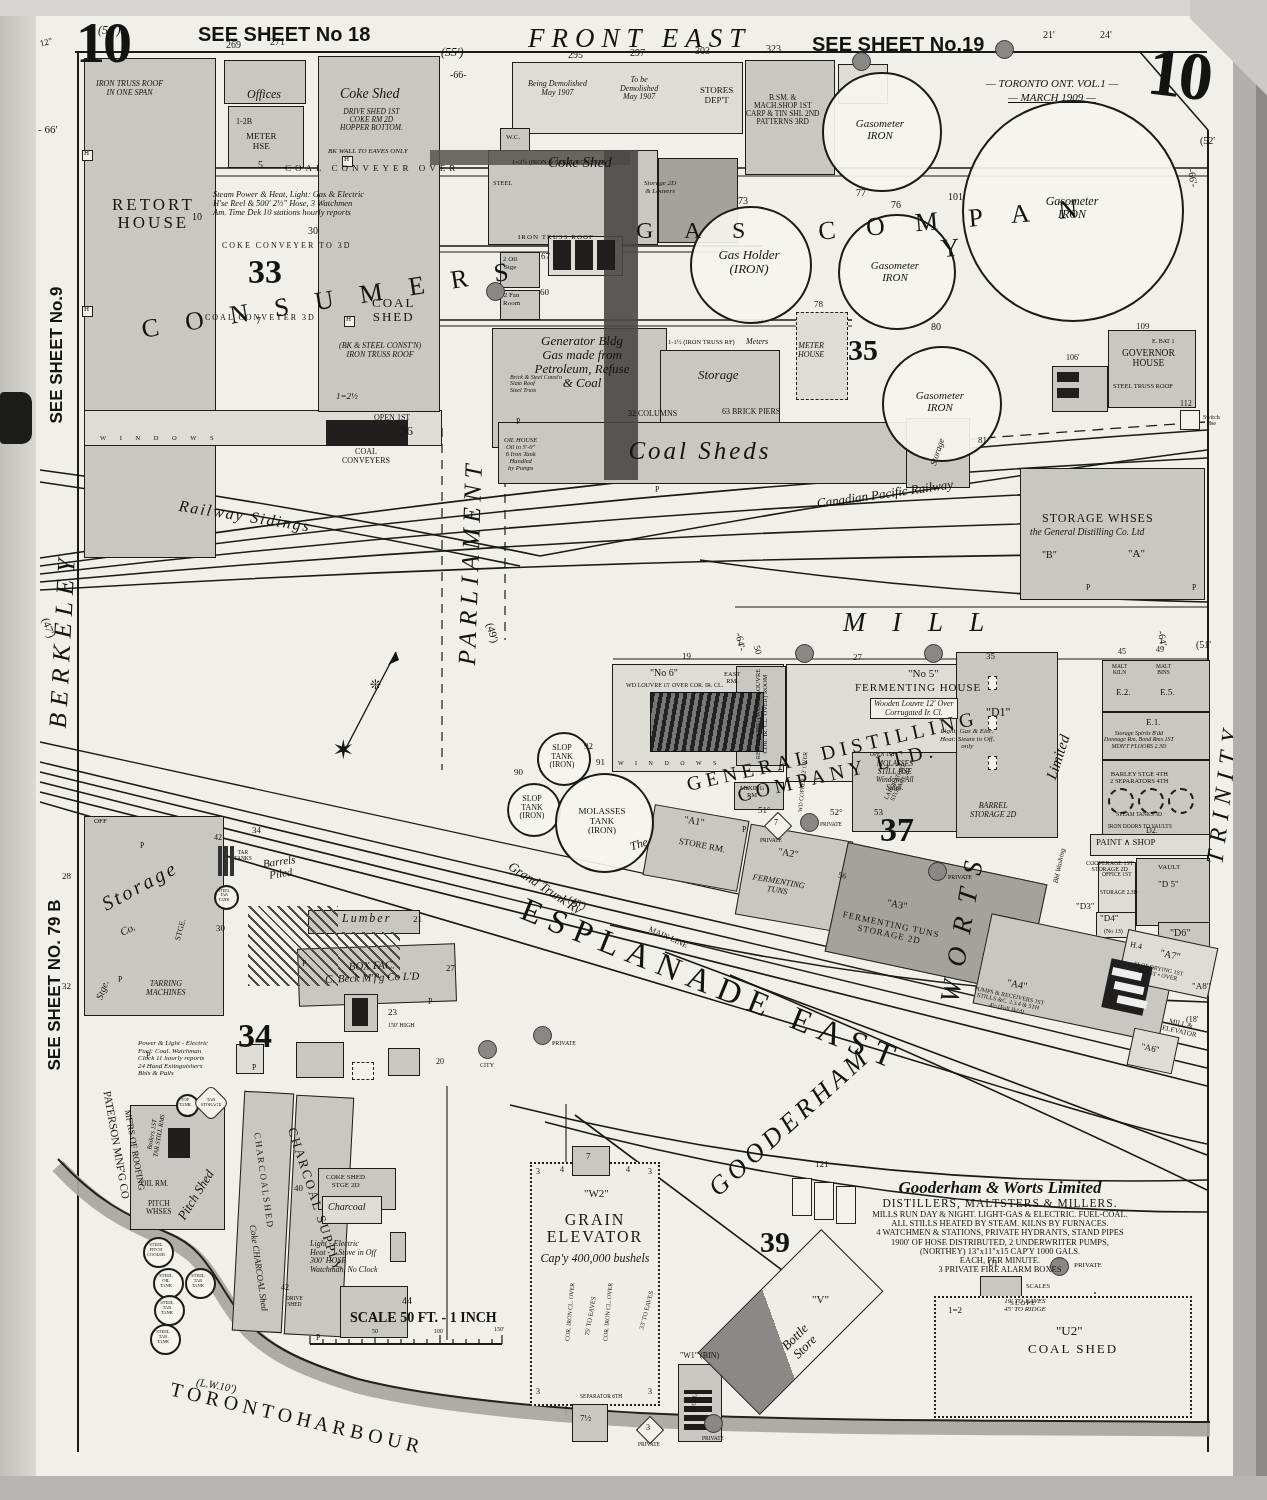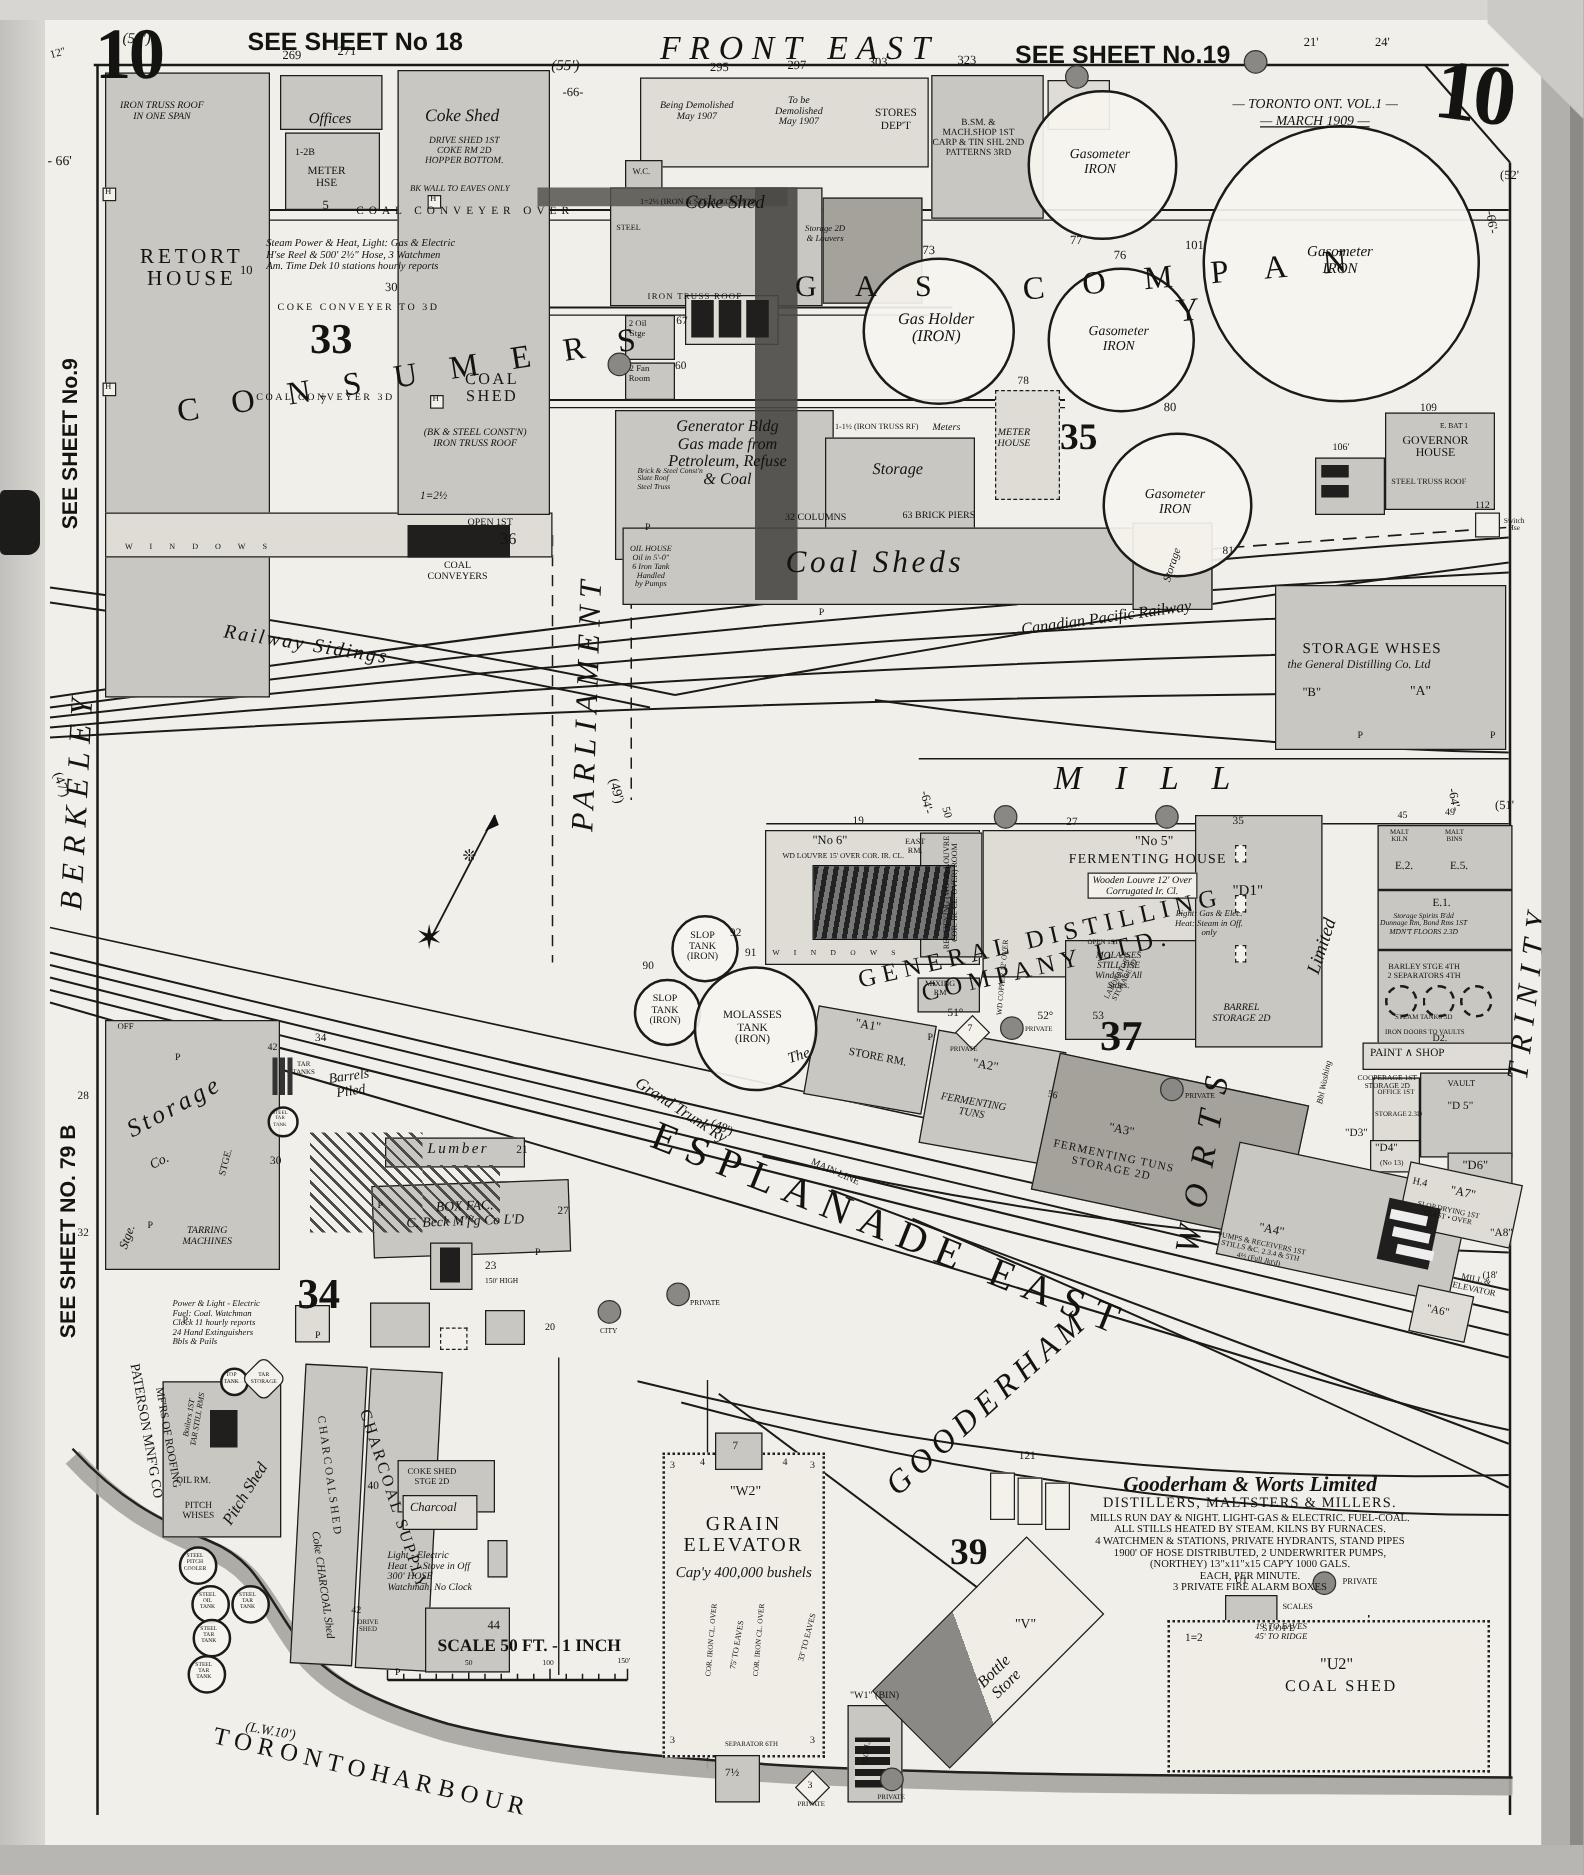--- a/index.html
+++ b/index.html
@@ -546,21 +546,21 @@
   <div class="lb it" style="left:258px;top:1268px;font-size:9px;transform:translate(-50%,-50%) rotate(82deg);">Coke   CHARCOAL   Shed</div>
   <div class="lb" style="left:315px;top:1200px;font-size:13px;letter-spacing:2px;transform:translate(-50%,-50%) rotate(72deg);">CHARCOAL   SUPPLY</div>
   <div class="lb" style="left:294px;top:1184px;font-size:9px;">40</div>
   <div class="lb" style="left:326px;top:1174px;font-size:7px;">COKE SHED
 STGE 2D</div>
   <div class="lb it" style="left:328px;top:1202px;font-size:10px;">Charcoal</div>
   <div class="lb it" style="left:310px;top:1240px;font-size:8px;text-align:left;">Light - Electric
 Heat - 1 Stove in Off
 300' HOSE
 Watchman, No Clock</div>
-  <div class="lb" style="left:390px;top:1296px;font-size:10px;">44</div>
+  <div class="lb" style="left:402px;top:1296px;font-size:10px;">44</div>
   <div class="lb" style="left:281px;top:1284px;font-size:8px;">42</div>
   <div class="lb" style="left:286px;top:1296px;font-size:5.5px;">DRIVE
 SHED</div>
   <div class="lb b" style="left:350px;top:1310px;font-size:14px;">SCALE  50 FT. - 1 INCH</div>
   <div class="lb" style="left:372px;top:1328px;font-size:6px;">50</div>
   <div class="lb" style="left:434px;top:1328px;font-size:6px;">100</div>
   <div class="lb" style="left:494px;top:1326px;font-size:6px;">150'</div>
 
   <div class="lb" style="left:584px;top:1188px;font-size:11px;">"W2"</div>
   <div class="lb" style="left:595px;top:1228px;font-size:16px;letter-spacing:2px;transform:translate(-50%,-50%);">GRAIN

